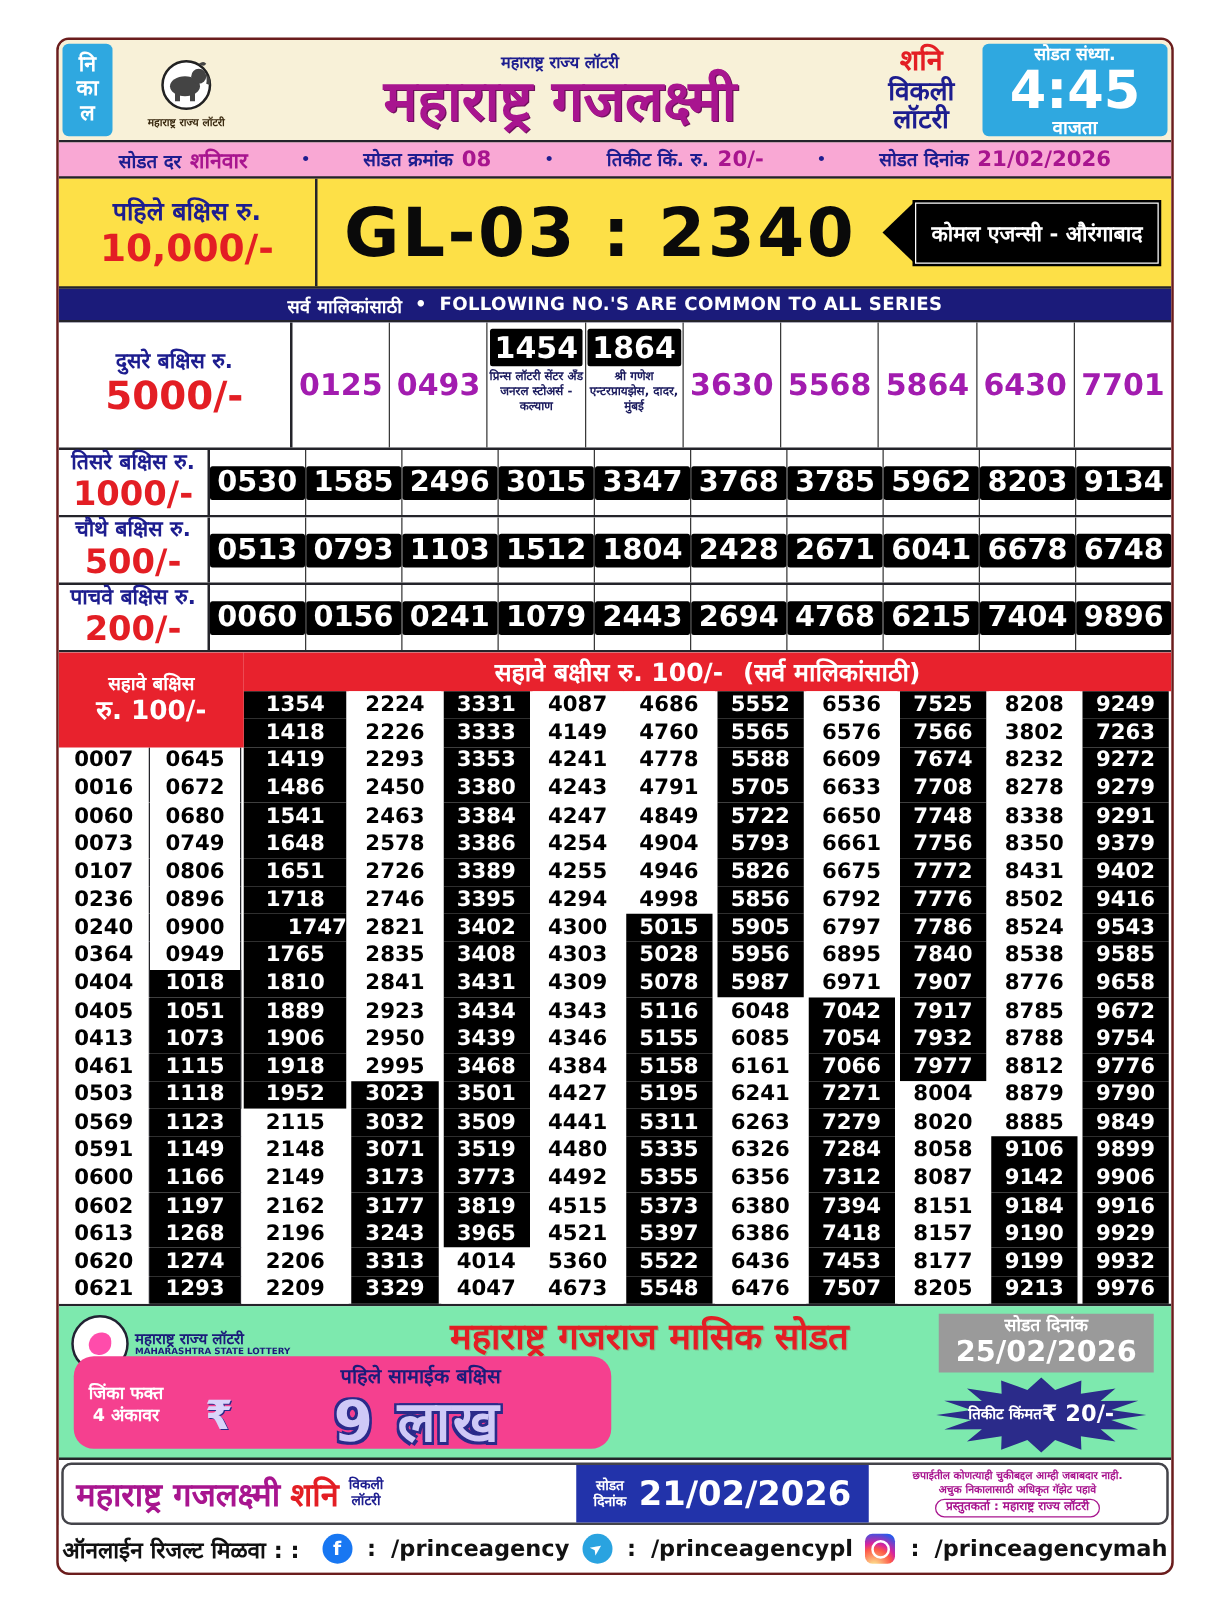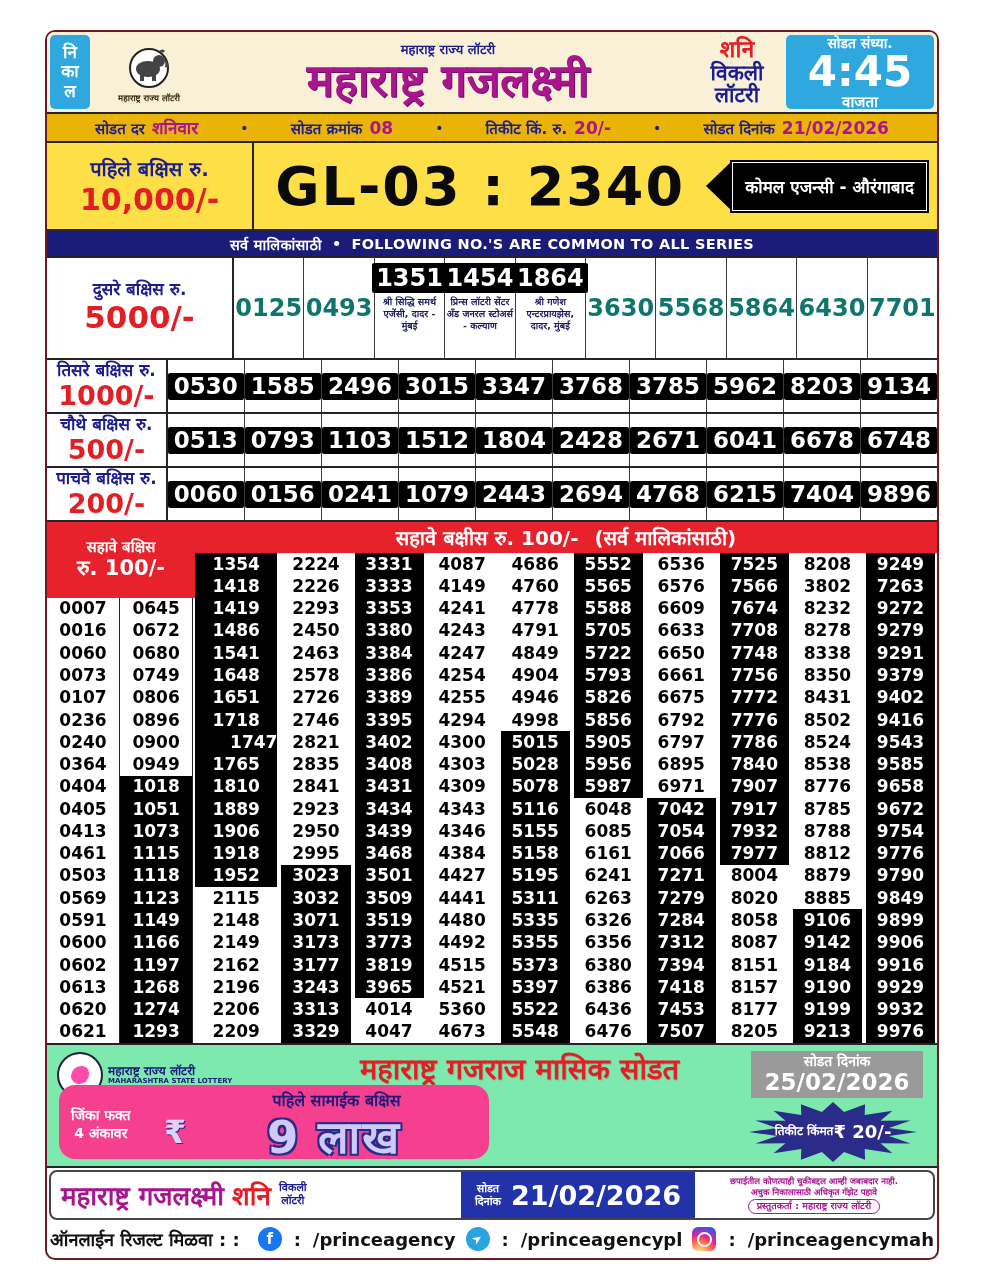--- a/index.html
+++ b/index.html
@@ -16,21 +16,21 @@
   .head-title{font-size:45px;font-weight:800;color:#a8158f;line-height:1.02;text-shadow:1px 1px 0 #70105e;}
   .head-day-block{width:92px;display:flex;flex-direction:column;align-items:center;justify-content:center;line-height:1.08;}
   .hd-day{color:#e31e24;font-weight:800;font-size:23px;}
   .hd-wk{color:#1d1d8f;font-weight:800;font-size:21px;}
   .timebox{width:148px;margin:3px;background:#2fa8e0;border-radius:5px;color:#fff;display:flex;flex-direction:column;align-items:center;justify-content:center;}
   .tb-label{font-size:14px;font-weight:bold;}
   .tb-time{font-size:42px;font-weight:800;line-height:.95;}
   .tb-suffix{font-size:15px;font-weight:bold;}
 
   
-  .infobar{height:27px;background:#eab308;display:flex;align-items:center;justify-content:space-evenly;padding:0 6px;}
+  .infobar{height:27px;background:#f9a8d4;display:flex;align-items:center;justify-content:space-evenly;padding:0 6px;}
   .ib-item{display:flex;align-items:baseline;gap:7px;}
   .ib-label{color:#1d1d8f;font-weight:bold;font-size:15px;}
   .ib-value{color:#a8158f;font-weight:800;font-size:17px;}
   .ib-sep{color:#1d1d8f;font-size:14px;}
 
   
   .prize1{height:86px;display:flex;align-items:stretch;background:#fde047;}
   .p1-label{width:205px;border-right:2px solid #24242a;display:flex;flex-direction:column;align-items:center;justify-content:center;}
   .p1-l1{color:#1d1d8f;font-weight:800;font-size:20px;}
   .p1-l2{color:#e31e24;font-weight:800;font-size:30px;}
@@ -43,21 +43,21 @@
   .commonbar{height:25px;background:#1b1b7a;color:#fff;display:flex;align-items:center;justify-content:center;gap:10px;font-weight:bold;font-size:14.5px;letter-spacing:.3px;}
 
   
   .prow{display:flex;align-items:stretch;background:#fff;}
   .prow-label{width:185px;border-right:2px solid #24242a;display:flex;flex-direction:column;align-items:center;justify-content:center;line-height:1.15;}
   .pl-1{color:#1d1d8f;font-weight:800;font-size:17px;}
   .pl-2{color:#e31e24;font-weight:800;font-size:27px;}
   .prow-nums{flex:1;display:flex;}
   .pcell{flex:1;display:flex;flex-direction:column;align-items:center;justify-content:center;border-right:1.5px solid #3a3a3a;min-width:0;}
   .pcell:last-child{border-right:none;}
-  .pnum{font-weight:800;font-size:24px;color:#0f766e;line-height:1;}
+  .pnum{font-weight:800;font-size:24px;color:#a21caf;line-height:1;}
   .pnum.blackbox{background:#000;color:#fff;padding:3px 4px;border-radius:2px;}
   .row2{height:100px;}
   .row2 .pcell.has-agency{justify-content:flex-start;padding-top:5px;}
   .agency{font-size:9.5px;font-weight:bold;color:#1b1b5e;text-align:center;line-height:1.25;margin-top:3px;padding:0 1px;}
   .rowS{height:52px;}
   .rowS .pnum{font-size:23px;padding:2px 6px;}
 
   
   .sixth{position:relative;height:521px;background:#fff;}
   .sixth-bar{position:absolute;left:148px;top:0;right:0;height:31px;background:#e8222d;color:#fff;font-weight:800;font-size:20px;display:flex;align-items:center;justify-content:center;gap:16px;}
@@ -205,24 +205,20 @@
     <div class="prow-label">
       <span class="pl-1">दुसरे बक्षिस रु.</span>
       <span class="pl-2" style="font-size:31px;">5000/-</span>
     </div>
     <div class="prow-nums">
         <div class="pcell">
           <span class="pnum">0125</span>
         </div>
         <div class="pcell">
           <span class="pnum">0493</span>
-        </div>
-        <div class="pcell has-agency">
-          <span class="pnum blackbox">1351</span>
-          <span class="agency">श्री सिद्धि समर्थ एजेंसी, दादर - मुंबई</span>
         </div>
         <div class="pcell has-agency">
           <span class="pnum blackbox">1454</span>
           <span class="agency">प्रिन्स लॉटरी सेंटर अँड जनरल स्टोअर्स - कल्याण</span>
         </div>
         <div class="pcell has-agency">
           <span class="pnum blackbox">1864</span>
           <span class="agency">श्री गणेश एन्टरप्रायझेस, दादर, मुंबई</span>
         </div>
         <div class="pcell">

